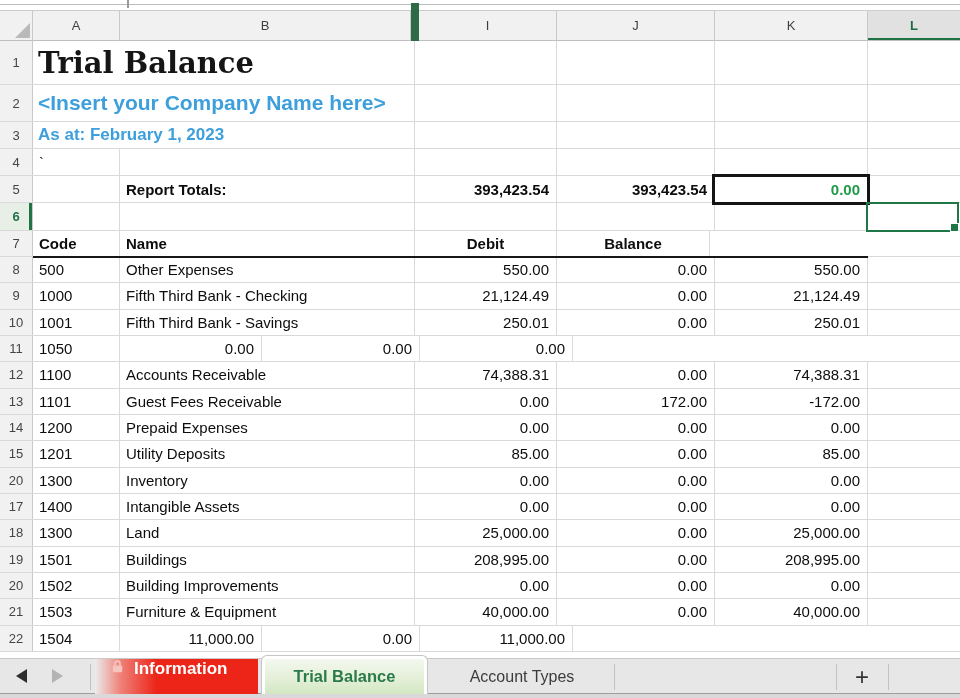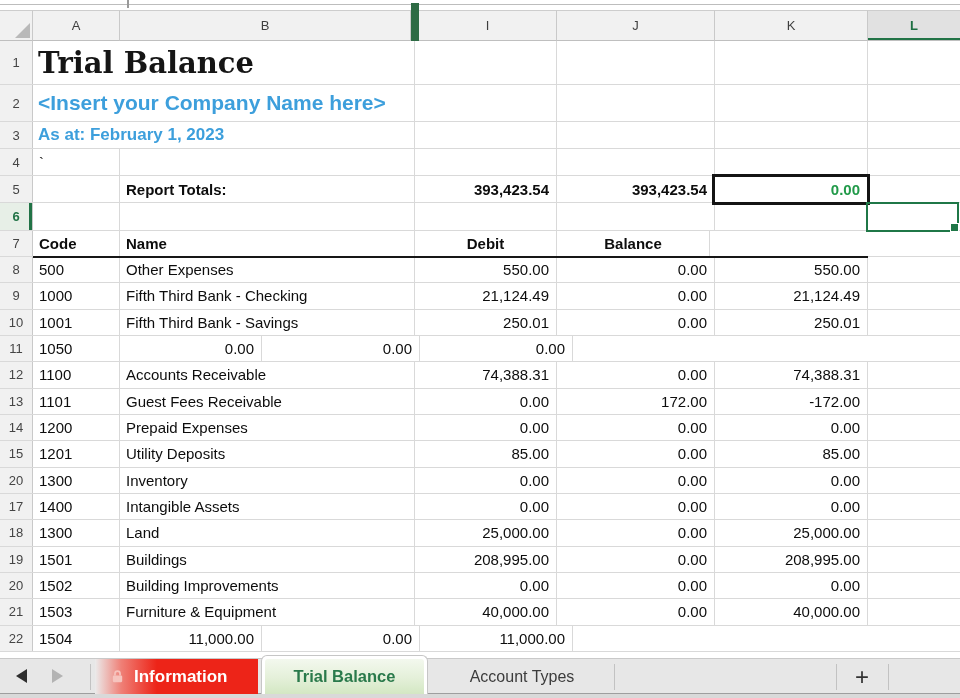--- a/index.html
+++ b/index.html
@@ -61,21 +61,21 @@
   .sel-box .handle{position:absolute;right:-2px;bottom:-2px;width:7px;height:7px;background:#1f7747;border:1px solid #fff;}
   
   .tabbar{position:absolute;left:0;top:652px;width:960px;height:46px;background:#ffffff;}
   .bar-bg{position:absolute;left:0;top:6px;width:960px;height:36px;background:#e7e7e7;
           border-top:1px solid #c9c9c9;border-bottom:1px solid #9e9e9e;box-sizing:border-box;}
   .bottom-strip{position:absolute;left:0;top:42px;width:960px;height:4px;background:#d9d9d9;}
   .nav-arrow{position:absolute;top:17px;width:0;height:0;cursor:pointer;}
   .nav-prev{left:16px;border-top:7px solid transparent;border-bottom:7px solid transparent;border-right:11px solid #2e2e2e;}
   .nav-next{left:52px;border-top:7px solid transparent;border-bottom:7px solid transparent;border-left:11px solid #b3b3b3;}
   .vsep{position:absolute;top:12px;width:1px;height:26px;background:#c2c2c2;}
-  .tab-info{position:absolute;left:95px;top:7px;width:163px;height:35px;display:flex;align-items:center;
+  .tab-info{position:absolute;left:95px;top:7px;width:163px;height:35px;display:flex;
             background:linear-gradient(90deg,#ebebeb 0%,#ef8077 16%,#ed2418 38%,#ed2418 100%);
             color:#ffffff;font-size:17px;font-weight:600;cursor:pointer;}
   .tab-info .lock{margin-left:15px;margin-right:9px;display:flex;}
   .tab-trial{position:absolute;left:261px;top:3px;width:167px;height:39px;background:#ffffff;
              border:1px solid #c6c6c6;border-bottom:none;border-radius:6px 6px 0 0;box-sizing:border-box;cursor:pointer;}
   .tab-trial .inner{position:absolute;left:3px;right:3px;top:3px;bottom:0;border-radius:3px 3px 0 0;
              background:linear-gradient(180deg,#f3f8ee 0%,#e4f0d9 55%,#d3e7c3 100%);
              display:flex;align-items:center;justify-content:center;
              color:#2a7a4b;font-size:16.5px;font-weight:bold;}
   .tab-plain{position:absolute;top:7px;height:35px;display:flex;align-items:center;justify-content:center;

